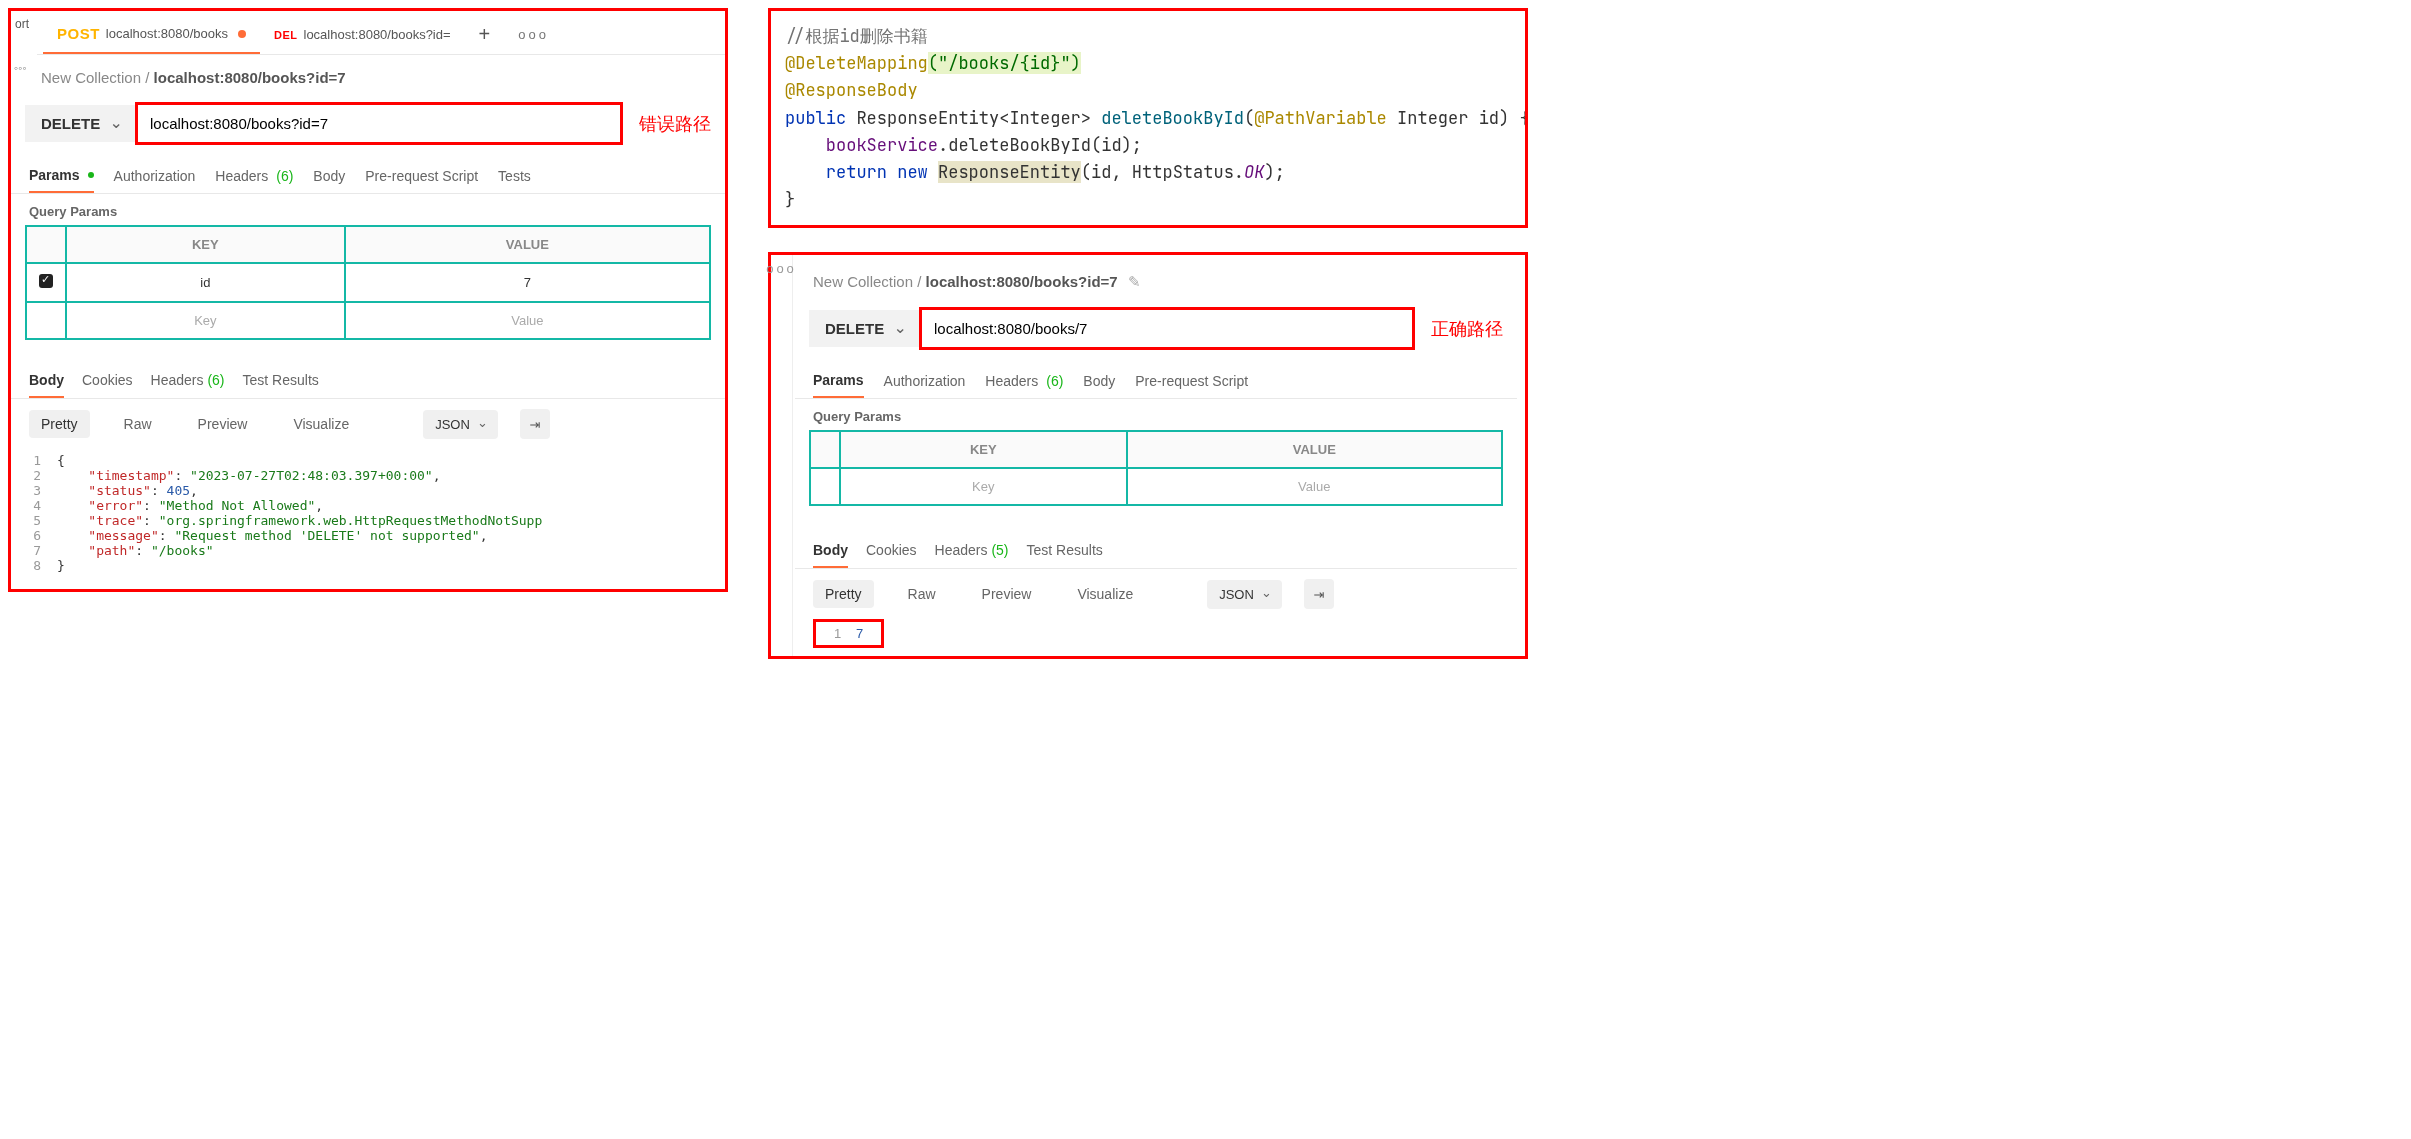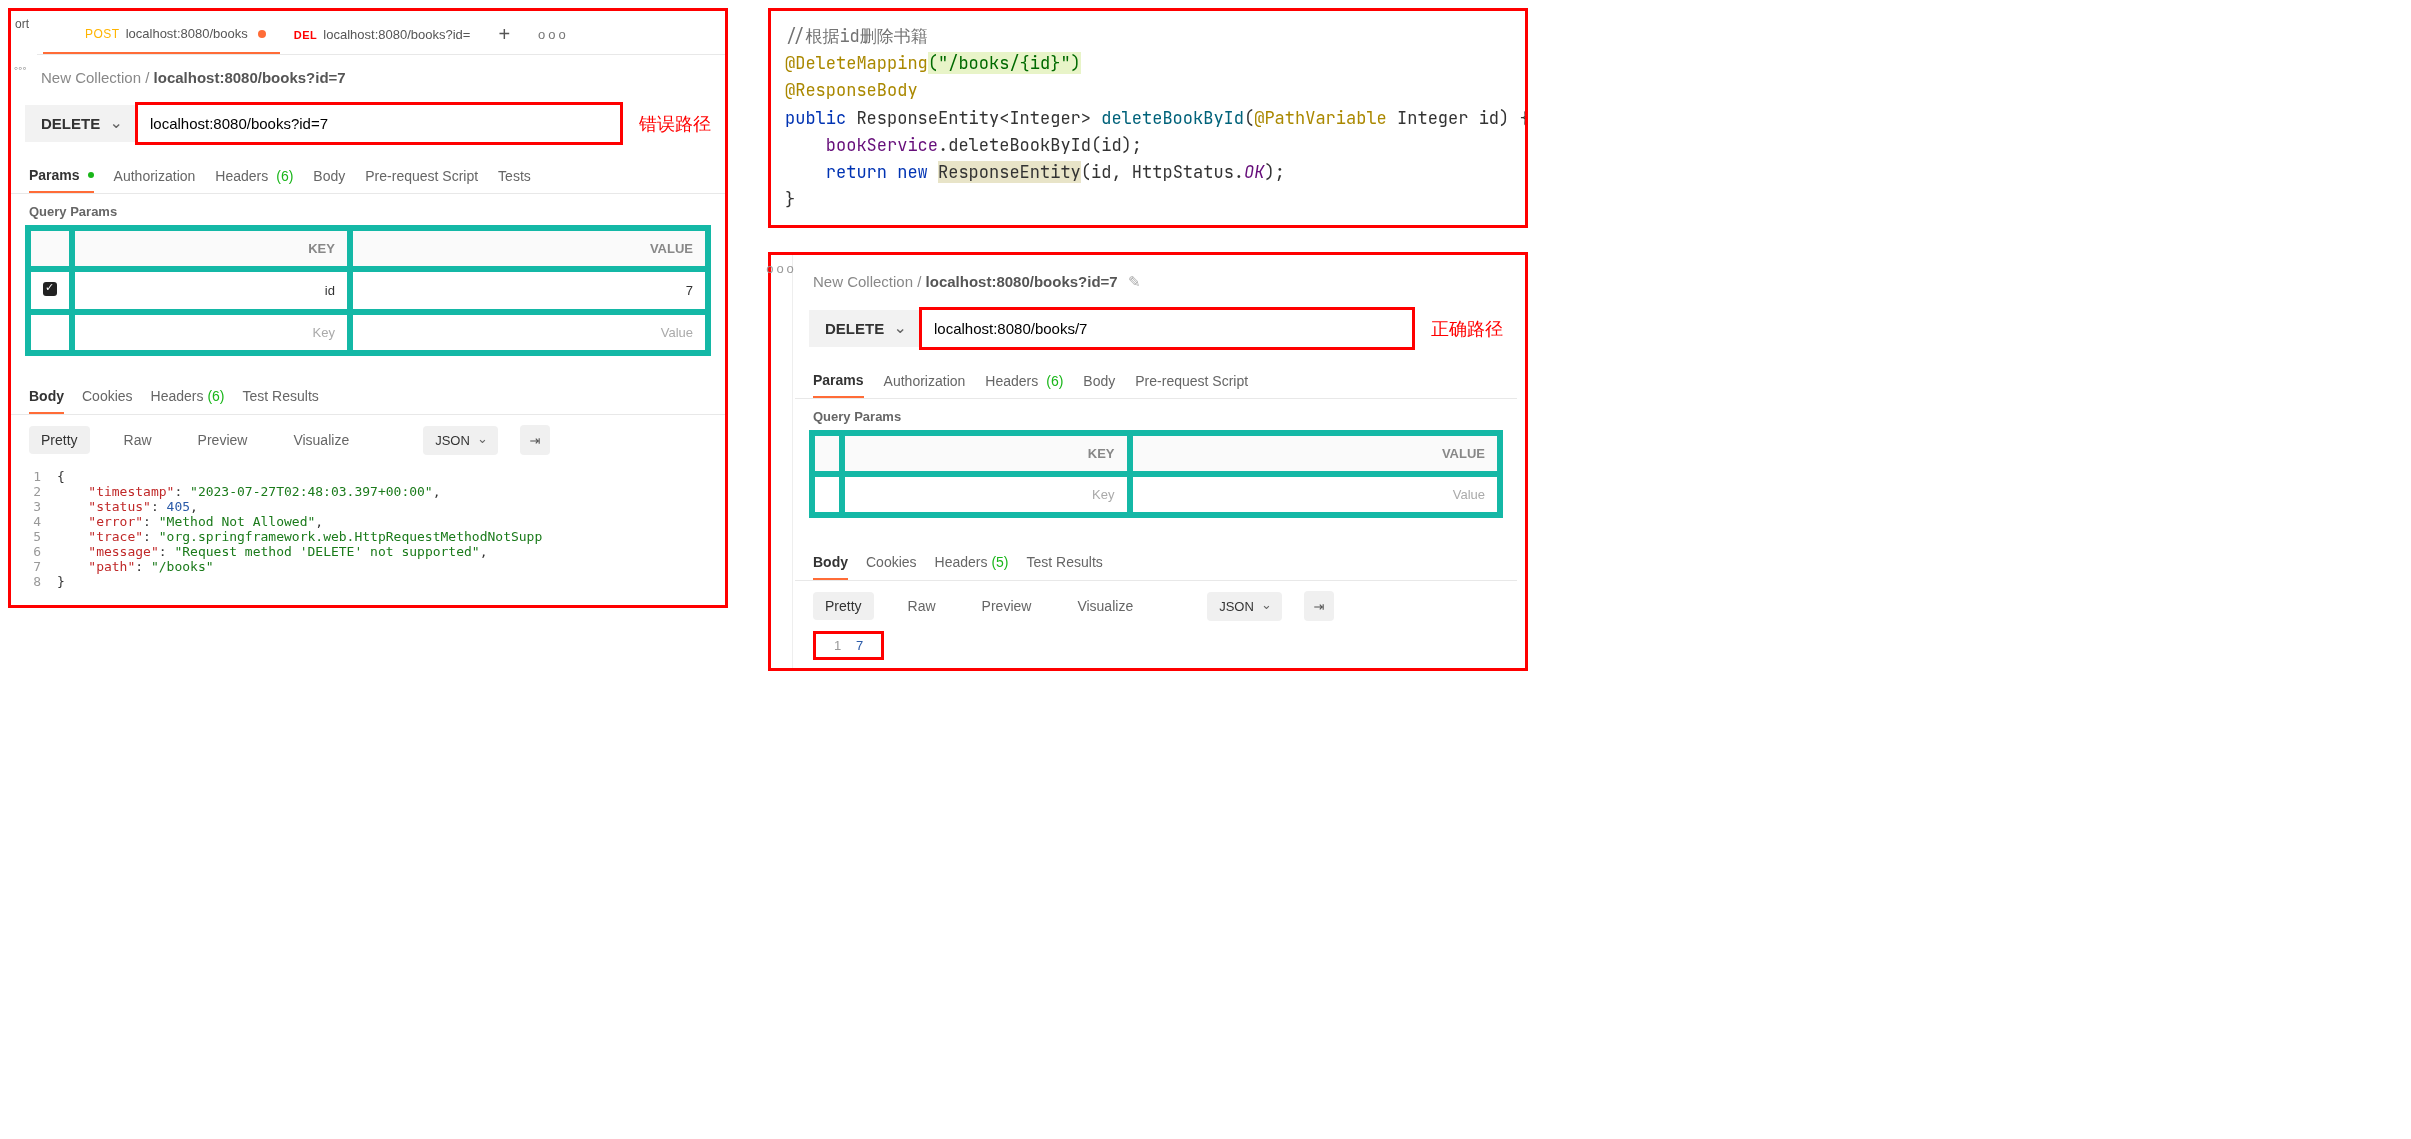--- a/index.html
+++ b/index.html
@@ -7,21 +7,21 @@
 .layout { display: grid; grid-template-columns: 720px 760px; gap: 40px; }
 .left-col, .right-col { display: flex; flex-direction: column; gap: 24px; }
 .red-box { border: 3px solid #ff0000; }
 .red-annot { color: #ff0000; font-size: 18px; font-weight: 500; }
 
 
 .pm-panel { background: #fff; padding: 4px 0 12px 0; }
 .pm-tabs { display: flex; align-items: center; border-bottom: 1px solid #e8e8e8; padding: 0 6px; height: 40px; }
 .pm-tab { display: flex; align-items: center; padding: 0 14px; height: 100%; font-size: 13px; gap: 6px; cursor: pointer; }
 .pm-tab.active { border-bottom: 2px solid #ff6c37; }
-.tab-method-post { color: #ffb400; font-weight: 400; font-size: 12px; letter-spacing: .5px; margin-left: 28px; }
+.tab-method-post { color: #ffb400; font-weight: 700; font-size: 15px; letter-spacing: .5px; }
 .tab-method-del { color: #ff0000; font-weight: 700; font-size: 11px; letter-spacing: .5px; }
 .tab-title { color: #555; }
 .tab-dot-unsaved { width: 8px; height: 8px; border-radius: 50%; background: #ff6c37; margin-left: 4px; }
 .tab-plus { font-size: 20px; color: #555; padding: 0 14px; cursor: pointer; }
 .tab-more { color: #777; letter-spacing: 3px; padding: 0 14px; cursor: pointer; }
 .pm-crumb { color: #888; font-size: 15px; padding: 14px 18px 10px; }
 .pm-crumb .cur { font-weight: 600; color: #555; }
 .edit-icon { color: #aaa; margin-left: 6px; }
 .pm-urlrow { display: flex; align-items: center; margin: 6px 14px; gap: 0; }
 .method-sel { background: #f2f2f2; border: none; padding: 10px 34px 10px 16px; font-size: 15px; font-weight: 700; color: #333; appearance: none; cursor: pointer; }
@@ -30,21 +30,21 @@
 .url-in { flex: 1; border: 1px solid #eaeaea; border-left: none; padding: 10px 12px; font-size: 15px; min-width: 0; }
 .red-url { border: 3px solid #ff0000 !important; }
 
 .pm-reqtabs { display: flex; gap: 20px; border-bottom: 1px solid #e8e8e8; padding: 8px 18px 0; }
 .rtab { padding: 8px 0; font-size: 14px; color: #666; cursor: pointer; display: flex; align-items: center; gap: 8px; }
 .rtab.active { color: #333; font-weight: 600; border-bottom: 2px solid #ff6c37; }
 .dot-green { width: 6px; height: 6px; border-radius: 50%; background: #19b619; }
 .txt-green { color: #19b619; }
 .qp-title { padding: 10px 18px 6px; font-size: 13px; font-weight: 600; color: #666; }
 .qp-tbl { width: calc(100% - 28px); margin: 0 14px 10px; border-collapse: collapse; }
-.qp-tbl th, .qp-tbl td { border: 6px solid #14b8a6; padding: 10px 12px; text-align: right; font-size: 13px; }
+.qp-tbl th, .qp-tbl td { border: 2px solid #14b8a6; padding: 10px 12px; text-align: center; font-size: 13px; }
 .qp-tbl th { color: #888; font-weight: 600; background: #fafafa; }
 .chk { width: 14px; height: 14px; background: #222; border-radius: 3px; display: inline-block; position: relative; }
 .chk::after { content: "✓"; color: #fff; font-size: 11px; position: absolute; top: -1px; left: 2px; }
 .ph { color: #aaa; }
 
 .pm-resptabs { display: flex; gap: 18px; border-bottom: 1px solid #e8e8e8; padding: 6px 18px 0; }
 .resptab { padding: 8px 0; font-size: 14px; color: #666; cursor: pointer; }
 .resptab.active { color: #333; font-weight: 600; border-bottom: 2px solid #ff6c37; }
 .pm-viewrow { display: flex; align-items: center; gap: 22px; padding: 10px 18px; }
 .vbtn { padding: 6px 12px; font-size: 14px; color: #666; cursor: pointer; border-radius: 4px; }

